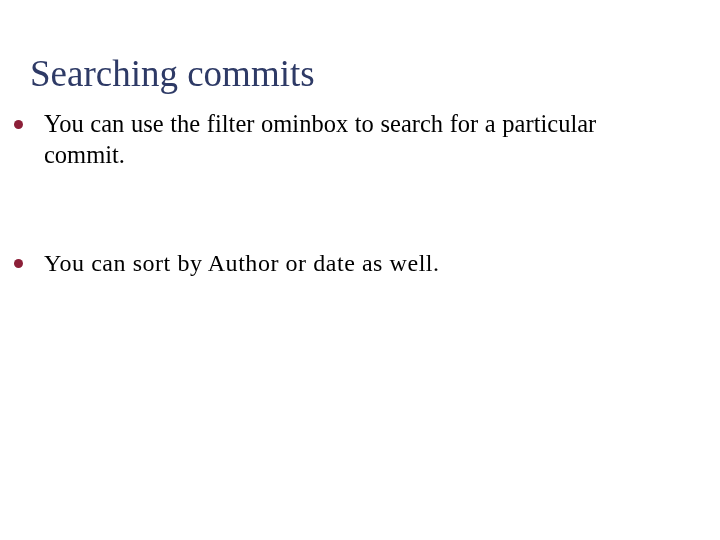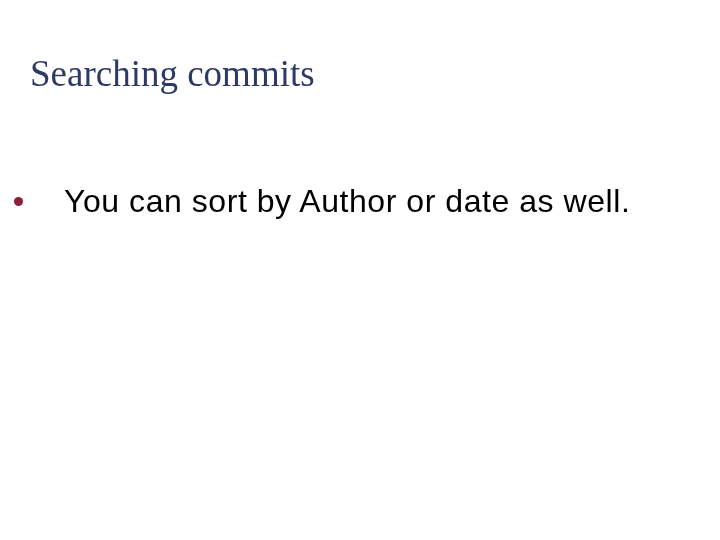--- a/index.html
+++ b/index.html
@@ -92,37 +92,40 @@
   .bullet-gap {
     display: block;
     height: 78px;
   }
 
   
   .item-mono .bullet-marker {
     top: 11px;
   }
   .item-mono .bullet-text {
-    font-family: Liberation Sans, sans-serif;
-    font-size: 32px;
+    font-family: Liberation Serif, serif;
+    font-size: 24px;
     line-height: 30px;
     letter-spacing: 0.55px;
     white-space: nowrap;
-    margin-left: 20px;
   }
 </style>
 </head>
 <body>
 
 <div class="slide">
 
   <h1 class="slide-title">Searching commits</h1>
 
   <ul class="body-list">
 
+    <li class="bullet-row item-serif">
+      <span class="bullet-marker"></span>
+      <span class="bullet-text">You can use the filter ominbox to search for a particular commit.</span>
+    </li>
 
     <li class="bullet-gap"></li>
 
     <li class="bullet-row item-mono">
       <span class="bullet-marker"></span>
       <span class="bullet-text">You can sort by Author or date as well.</span>
     </li>
 
   </ul>
 

